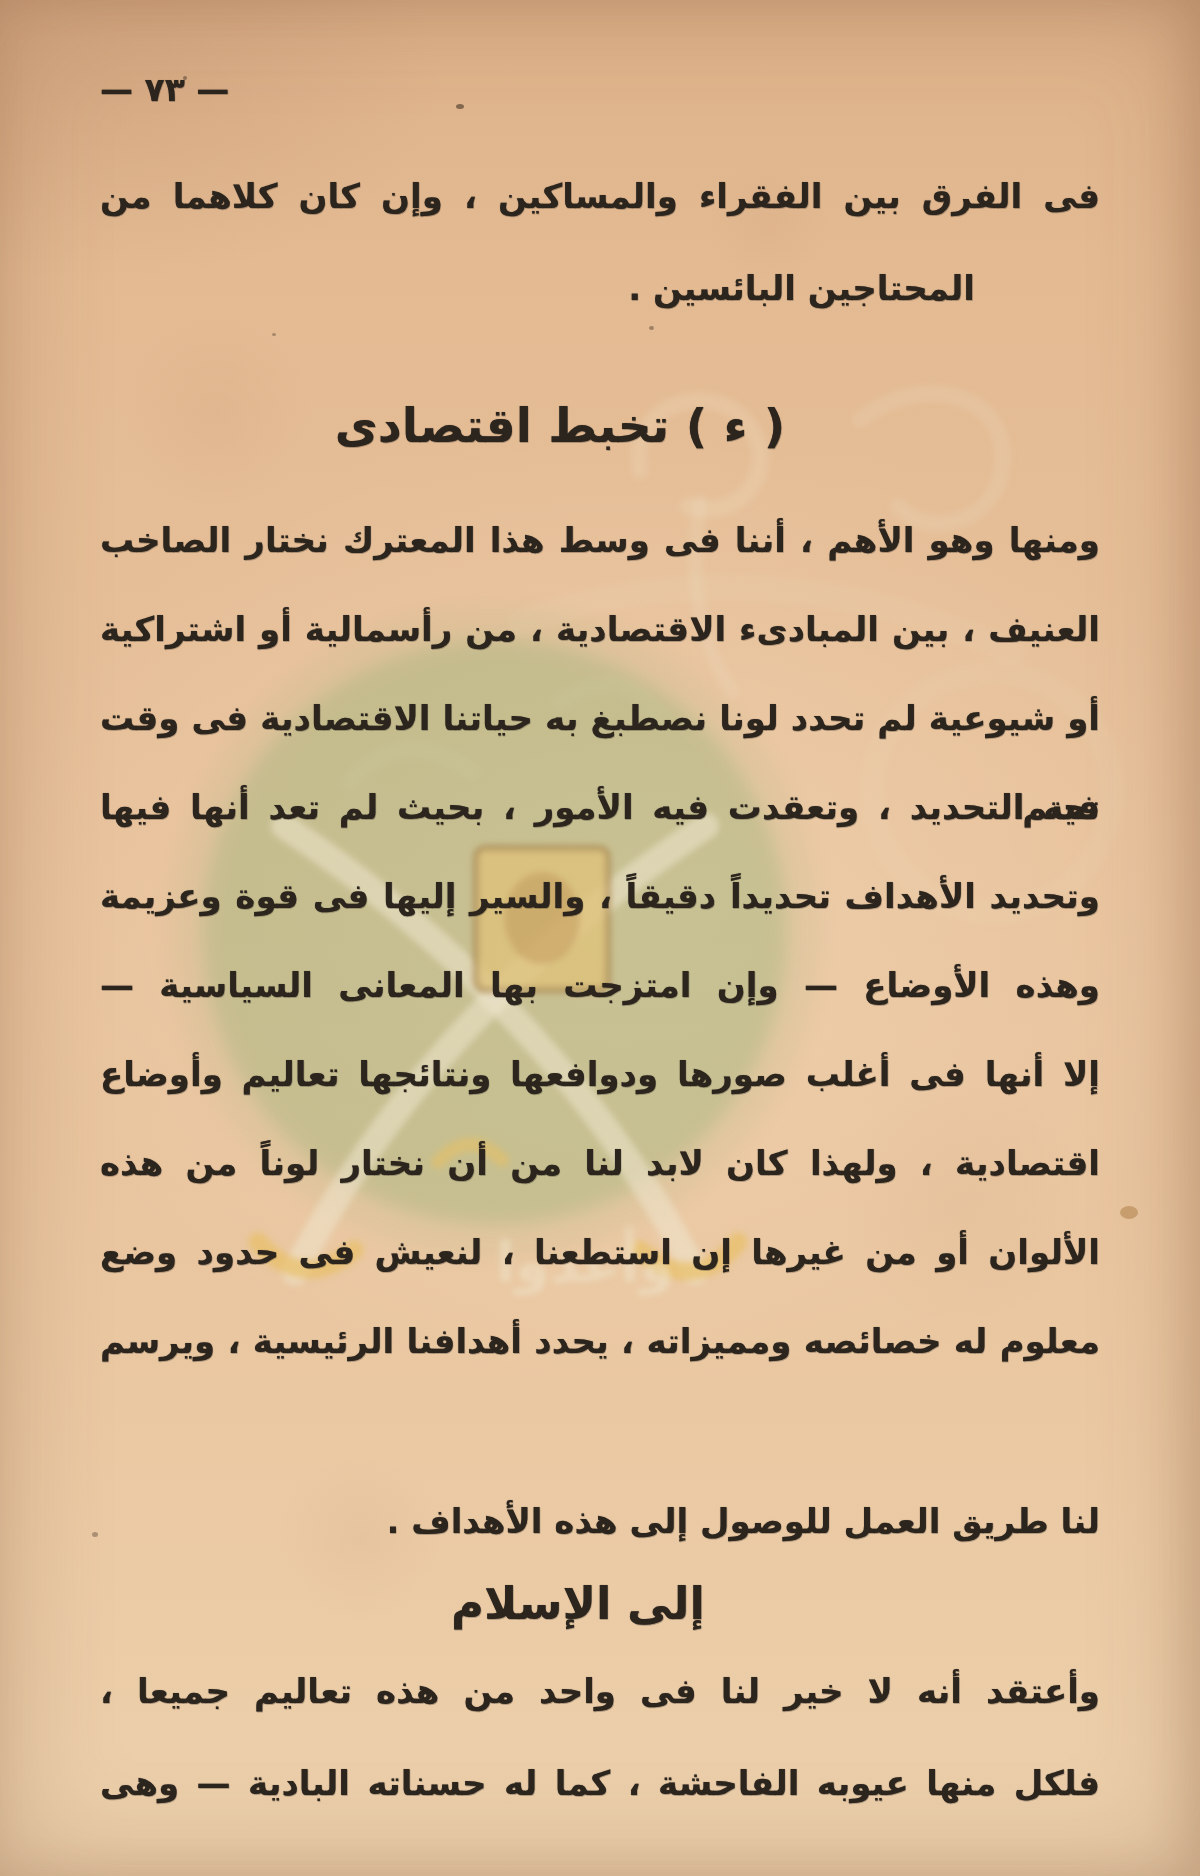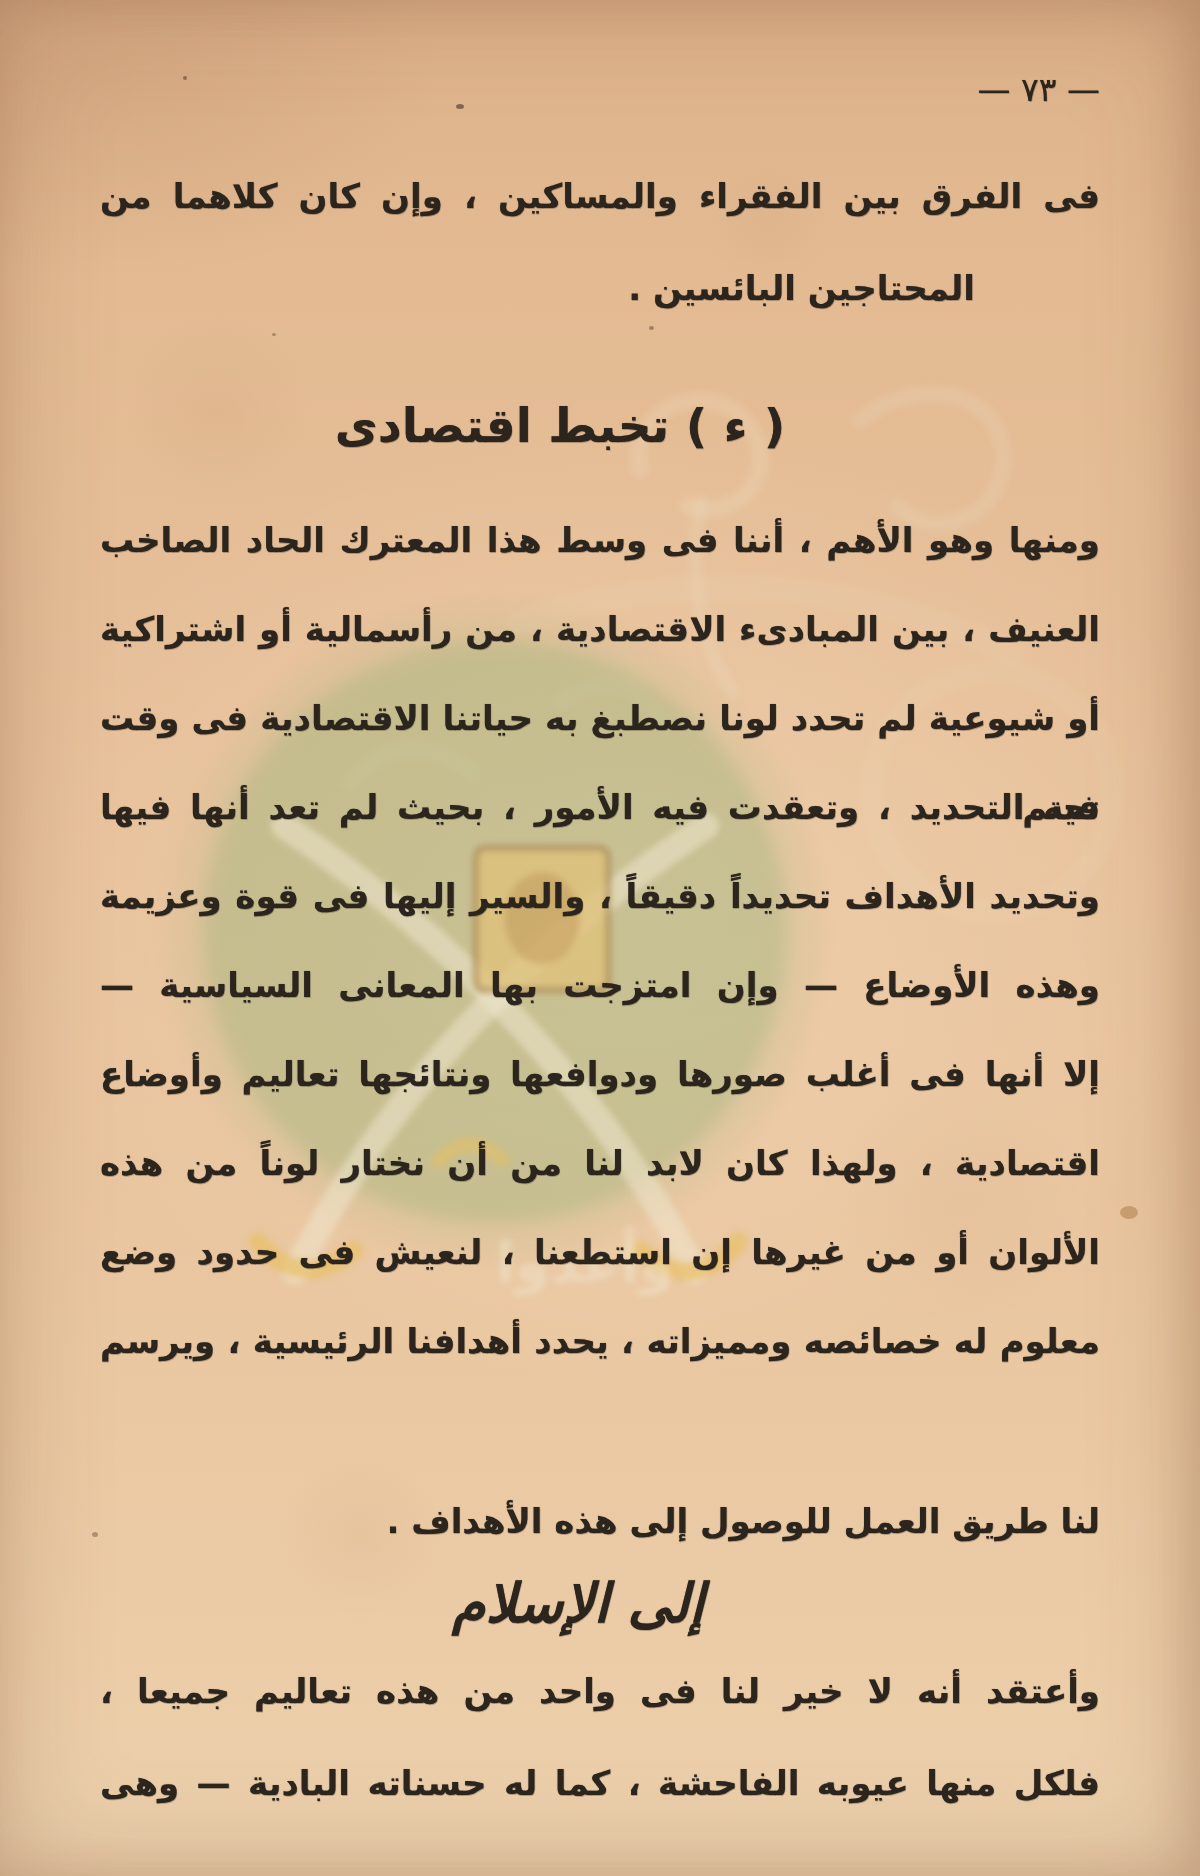--- a/index.html
+++ b/index.html
@@ -20,38 +20,38 @@
     background:
       radial-gradient(circle 140px at 18% 22%, rgba(150,95,55,.06), transparent 70%),
       radial-gradient(circle 180px at 80% 64%, rgba(150,95,55,.05), transparent 70%),
       radial-gradient(circle 120px at 30% 82%, rgba(150,95,55,.06), transparent 70%),
       radial-gradient(circle 90px  at 64% 12%, rgba(150,95,55,.05), transparent 70%);
   }
   .watermark{position:absolute;inset:0;z-index:1;pointer-events:none;}
   .ink{color:#2b251e;text-shadow:0 0 1px rgba(43,37,30,.55), .6px .6px 0 rgba(43,37,30,.25);}
   .pageno{
     position:absolute;z-index:2;top:58px;left:100px;width:1000px;height:64px;
-    line-height:64px;text-align:right;font-size:33px;font-weight:normal;
+    line-height:64px;text-align:left;font-size:33px;font-weight:bold;
     letter-spacing:4px;
   }
   .block{position:absolute;z-index:2;left:100px;width:1000px;}
   .line{
     display:block;width:1000px;height:92px;line-height:92px;
     font-size:34px;font-weight:bold;white-space:normal;
   }
   .just{text-align:justify;text-align-last:justify;}
   .last{text-align:right;text-align-last:right;}
   .intro{top:150px;}
   .intro-last{padding-right:125px;width:875px;}
   .heading{
     position:absolute;z-index:2;left:100px;width:1000px;margin:0;
     text-align:center;font-weight:bold;
   }
   .h-econ{top:380px;height:92px;line-height:92px;font-size:47px;transform:translateX(-40px);}
-  .h-islam{top:1556px;height:96px;line-height:96px;font-size:54px;transform:translateX(-22px);font-style:italic;}
+  .h-islam{top:1556px;height:96px;line-height:96px;font-size:45px;transform:translateX(-22px);}
   .econ{top:496px;}
   .econ .line{height:89px;line-height:89px;}
   .econ-last{position:absolute;z-index:2;left:100px;top:1475px;text-align:right;}
   .islam{top:1645px;}
   .speck{position:absolute;z-index:3;border-radius:50%;pointer-events:none;}
 </style>
 </head>
 <body>
 
 <div class="page">
@@ -107,21 +107,21 @@
 
   <div class="pageno ink">— ٧٣ —</div>
 
   <div class="block intro ink">
     <div class="line just">فى الفرق بين الفقراء والمساكين ، وإن كان كلاهما من</div>
     <div class="line last intro-last">المحتاجين البائسين .</div>
   </div>
 
   <h2 class="heading h-econ ink">( ء ) تخبط اقتصادى</h2>
   <div class="block econ ink">
-      <div class="line just">ومنها وهو الأهم ، أننا فى وسط هذا المعترك الحاد الصاخب</div>
+      <div class="line just">ومنها وهو الأهم ، أننا فى وسط هذا المعترك نختار الصاخب</div>
       <div class="line just">العنيف ، بين المبادىء الاقتصادية ، من رأسمالية أو اشتراكية</div>
       <div class="line just">أو شيوعية لم تحدد لونا نصطبغ به حياتنا الاقتصادية فى وقت تحتم</div>
       <div class="line just">فيه التحديد ، وتعقدت فيه الأمور ، بحيث لم تعد أنها فيها</div>
       <div class="line just">وتحديد الأهداف تحديداً دقيقاً ، والسير إليها فى قوة وعزيمة</div>
       <div class="line just">وهذه الأوضاع — وإن امتزجت بها المعانى السياسية —</div>
       <div class="line just">إلا أنها فى أغلب صورها ودوافعها ونتائجها تعاليم وأوضاع</div>
       <div class="line just">اقتصادية ، ولهذا كان لابد لنا من أن نختار لوناً من هذه</div>
       <div class="line just">الألوان أو من غيرها إن استطعنا ، لنعيش فى حدود وضع</div>
       <div class="line just">معلوم له خصائصه ومميزاته ، يحدد أهدافنا الرئيسية ، ويرسم</div>
     </div>

